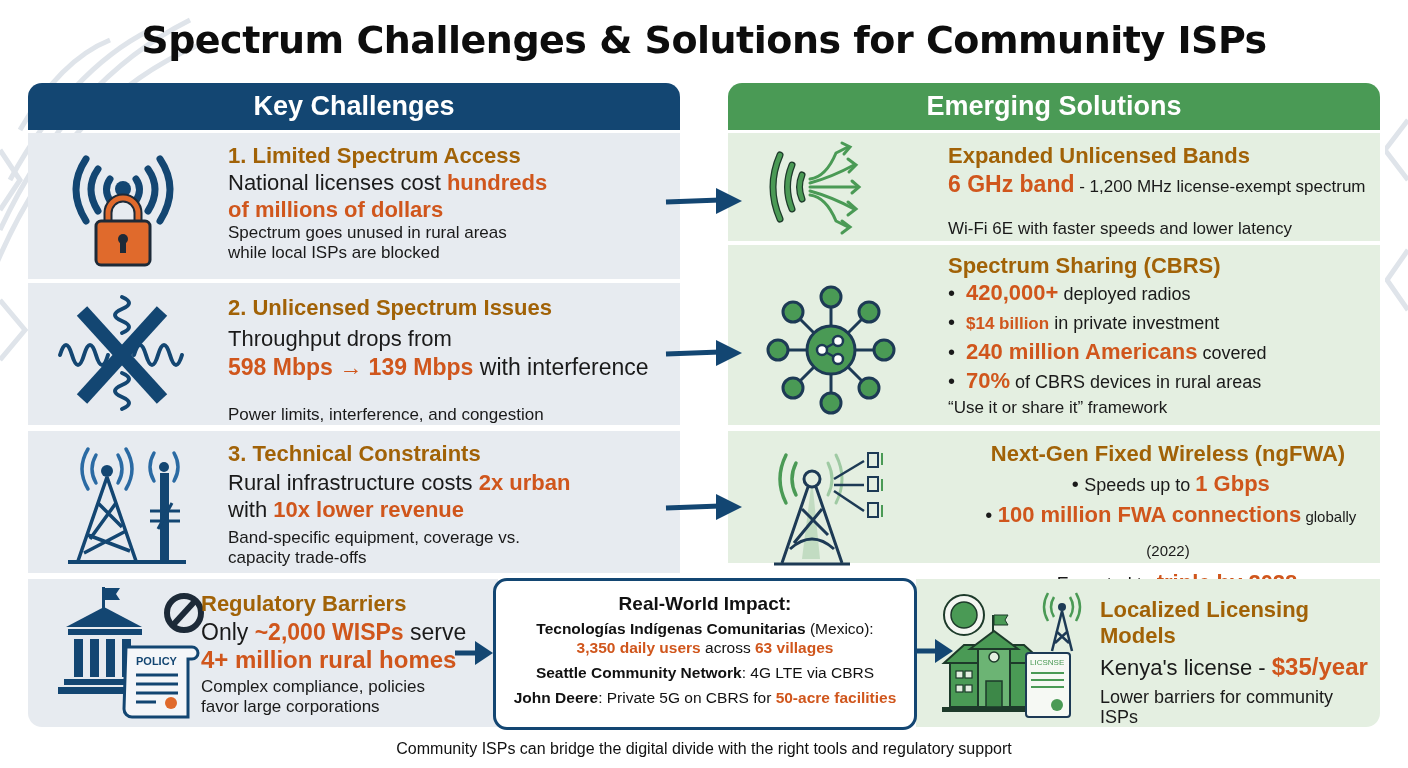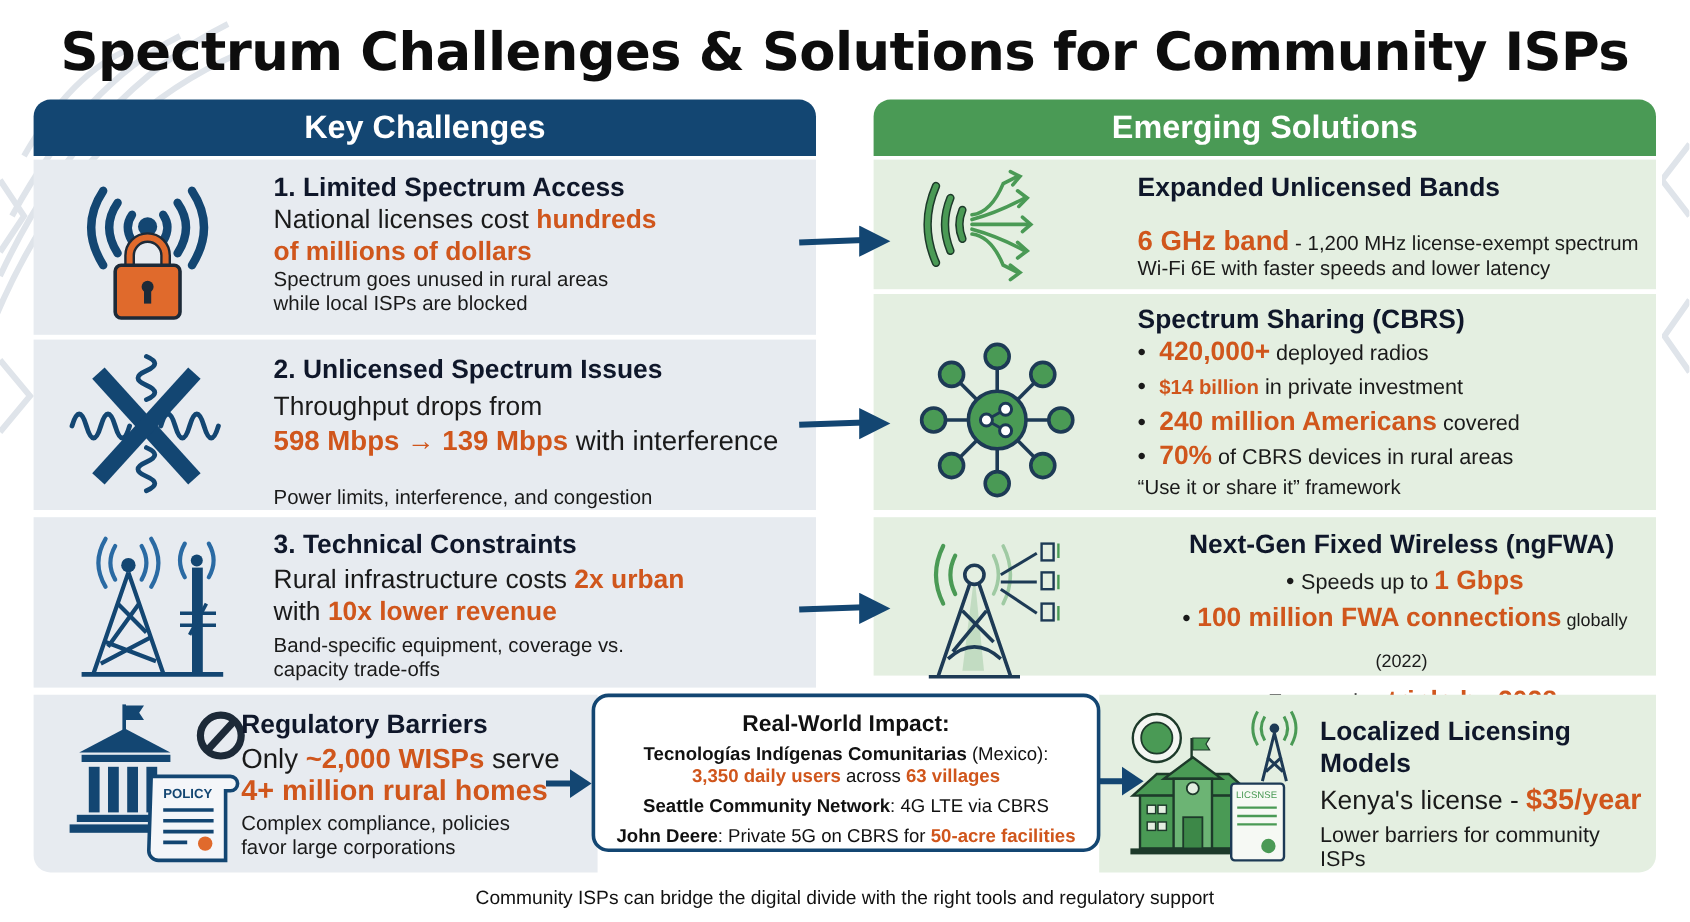--- a/index.html
+++ b/index.html
@@ -3,48 +3,48 @@
 <meta charset="utf-8">
 <style>
   * { box-sizing: border-box; margin: 0; padding: 0; }
   html, body { width: 1408px; height: 768px; overflow: hidden; background: #ffffff; }
   body { position: relative; font-family: "Liberation Sans", "DejaVu Sans", sans-serif; color: #111; }
 
   .bg-deco { position: absolute; pointer-events: none; }
 
   .title {
     position: absolute; left: 0; top: 18px; width: 1408px; text-align: center;
-    font-family: "DejaVu Sans", sans-serif; font-weight: bold; font-size: 44px; letter-spacing: -0.5px; color: #0d0d0d;
+    font-family: "DejaVu Sans", sans-serif; font-weight: bold; font-size: 38px; letter-spacing: -0.5px; color: #0d0d0d;
   }
 
   .col-header {
     position: absolute; top: 83px; height: 47px; border-radius: 14px 14px 0 0;
     color: #fff; font-size: 27px; text-align: center; line-height: 47px; font-weight: bold;
   }
   .col-header.left { left: 28px; width: 652px; background: #134672; }
   .col-header.right { left: 728px; width: 652px; background: #4a9a55; }
 
   .row { position: absolute; }
   .row.left { left: 28px; width: 652px; background: #e7ebf0; }
   .row.right { left: 728px; width: 652px; background: #e4efe1; }
 
   .icon-box { position: absolute; }
   .text-block { position: absolute; }
-  .h { font-weight: bold; font-size: 22px; color: #0f172a; line-height: 26px; }
+  .h { font-weight: bold; font-size: 22px; color: #a16207; line-height: 26px; }
   .big { font-size: 22px; line-height: 27px; color: #1a1a1a; }
   .small { font-size: 17px; line-height: 20px; color: #1a1a1a; }
   .hl { color: #d0561c; font-weight: bold; }
   .bullet { font-size: 20px; line-height: 28px; color: #1a1a1a; }
   .bullet .dot { display: inline-block; width: 18px; }
   .tiny { font-size: 15px; }
 
   .arrow { position: absolute; }
 
   .impact {
-    position: absolute; left: 493px; top: 578px; width: 424px; height: 132px;
+    position: absolute; left: 493px; top: 578px; width: 424px; height: 152px;
     background: #fff; border: 3px solid #134672; border-radius: 14px; text-align: center; padding-top: 12px;
   }
   .impact .ih { font-weight: bold; font-size: 19px; margin-bottom: 4px; }
   .impact .line { font-size: 15.5px; line-height: 19px; }
   .impact .gap { height: 6px; }
   .impact b { font-weight: bold; }
 
   .footer {
     position: absolute; left: 0; top: 740px; width: 1408px; text-align: center; font-size: 16px; color: #111;
   }
@@ -219,22 +219,22 @@
         <path d="M76 6 L84 10 L78 17"></path>
           <path d="M82 22 L90 28 L83 35"></path>
           <path d="M86 44 L93 50 L86 56"></path>
         <path d="M82 65 L90 72 L82 78"></path>
           <path d="M76 84 L84 90 L76 96"></path>
       </g>
     </svg>
   </div>
   <div class="text-block" style="left:220px;top:10px;">
     <div class="h">Expanded Unlicensed Bands</div>
-    <div class="big" style="margin-top:18px;"><span class="hl" style="font-size:23px;">6 GHz band</span><span class="small"> - 1,200 MHz license-exempt spectrum</span></div>
-    <div class="small" style="margin-top:0;">Wi-Fi 6E with faster speeds and lower latency</div>
+    <div class="big" style="margin-top:2px;"><span class="hl" style="font-size:23px;">6 GHz band</span><span class="small"> - 1,200 MHz license-exempt spectrum</span></div>
+    <div class="small" style="margin-top:21px;">Wi-Fi 6E with faster speeds and lower latency</div>
   </div>
 </div>
 
 <div class="row right" style="top:245px;height:180px;">
   <div class="icon-box" style="left:38px;top:40px;width:130px;height:130px;">
     <svg width="130" height="130" viewBox="0 0 130 130">
       <g stroke="#1d3a55" stroke-width="3" fill="none">
         <line x1="65" y1="65" x2="65" y2="22"></line>
           <line x1="65" y1="65" x2="65" y2="108"></line>
         <line x1="65" y1="65" x2="22" y2="65"></line>

